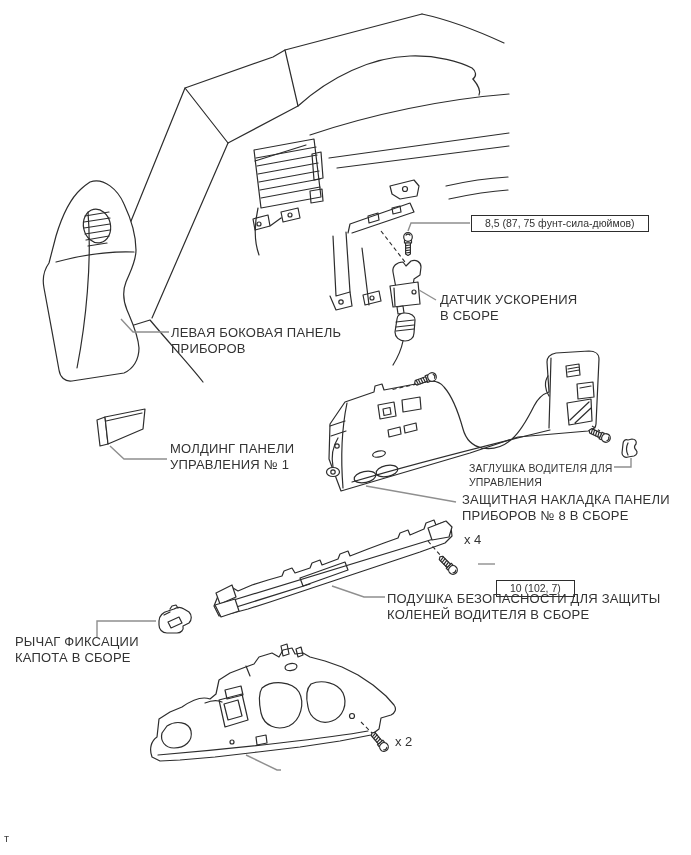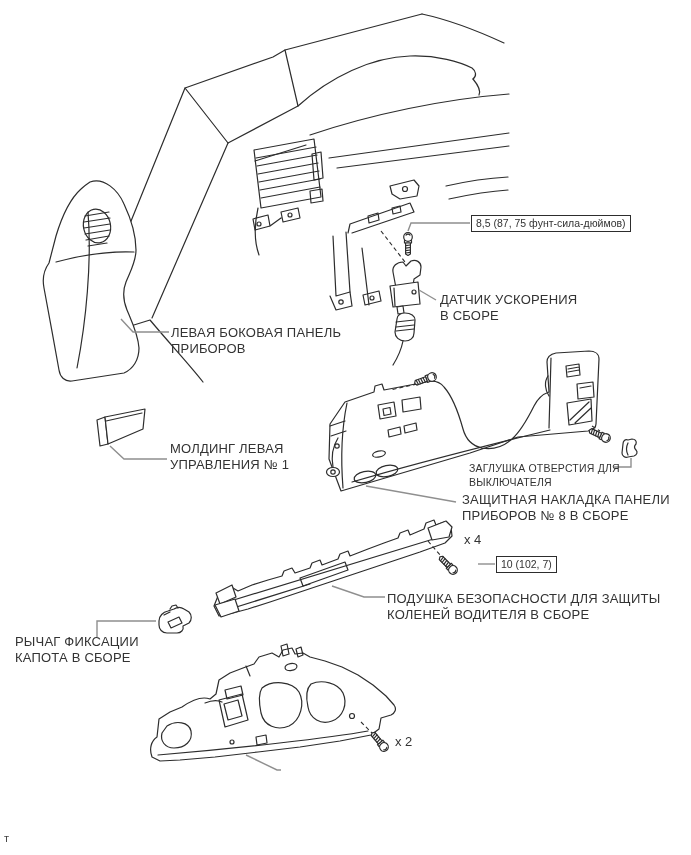--- a/index.html
+++ b/index.html
@@ -15,21 +15,21 @@
   .fw{fill:#fff;}
   .ld{stroke:var(--leader);fill:none;stroke-width:1.4;}
   .dsh{stroke:var(--line);fill:none;stroke-width:1.1;stroke-dasharray:4 3;}
   .lbl{
     position:absolute;font-size:13px;line-height:16px;letter-spacing:.2px;
     white-space:nowrap;color:var(--text);
   }
   .lbl.small{font-size:10.5px;line-height:13.5px;}
   .tq{
     position:absolute;display:inline-block;border:1.2px solid var(--line);
-    padding:1px 4px;font-size:10.5px;line-height:13px;white-space:nowrap;background:#fff;
+    padding:1px 13px;font-size:10.5px;line-height:13px;white-space:nowrap;background:#fff;
   }
   .qty{position:absolute;font-size:13px;white-space:nowrap;}
   #legend{
     position:absolute;left:25px;top:805px;display:flex;align-items:center;
     font-size:12.5px;white-space:nowrap;
   }
   #legend .box{border:1.2px solid var(--line);padding:2px 5px;font-size:12px;line-height:15px;}
   #legend .sep{margin:0 6px 0 5px;}
   #page-marker{position:absolute;left:4px;top:832px;font-size:11px;color:#444;}
 </style>
@@ -188,40 +188,40 @@
     <g>
       <use href="#bolt" transform="translate(408,237) rotate(90)"></use>
       <use href="#bolt" transform="translate(432,377) rotate(160)"></use>
       <use href="#bolt" transform="translate(606,438) rotate(205)"></use>
       <use href="#bolt" transform="translate(453,570) rotate(225)"></use>
       <use href="#bolt" transform="translate(384,747) rotate(230)"></use>
     </g>
   </svg>
 
   <div class="tq" style="left:471px;top:215px;">8,5 (87, 75 фунт-сила-дюймов)</div>
-  <div class="tq" style="left:496px;top:556px;">10 (102, 7)</div>
+  <div class="tq" style="left:496px;top:580px;">10 (102, 7)</div>
 
   <div class="lbl" style="left:171px;top:325px;">
     <div>ЛЕВАЯ БОКОВАЯ ПАНЕЛЬ</div>
     <div>ПРИБОРОВ</div>
   </div>
 
   <div class="lbl" style="left:440px;top:292px;">
     <div>ДАТЧИК УСКОРЕНИЯ</div>
     <div>В СБОРЕ</div>
   </div>
 
   <div class="lbl" style="left:170px;top:441px;">
-    <div>МОЛДИНГ ЛЕВАЯ</div>
+    <div>МОЛДИНГ ПАНЕЛИ</div>
     <div>УПРАВЛЕНИЯ № 1</div>
   </div>
 
   <div class="lbl small" style="left:469px;top:462px;">
-    <div>ЗАГЛУШКА ОТВЕРСТИЯ ДЛЯ</div>
-    <div>ВЫКЛЮЧАТЕЛЯ</div>
+    <div>ЗАГЛУШКА ВОДИТЕЛЯ ДЛЯ</div>
+    <div>УПРАВЛЕНИЯ</div>
   </div>
 
   <div class="lbl" style="left:462px;top:492px;">
     <div>ЗАЩИТНАЯ НАКЛАДКА ПАНЕЛИ</div>
     <div>ПРИБОРОВ № 8 В СБОРЕ</div>
   </div>
 
   <div class="lbl" style="left:15px;top:634px;">
     <div>РЫЧАГ ФИКСАЦИИ</div>
     <div>КАПОТА В СБОРЕ</div>

